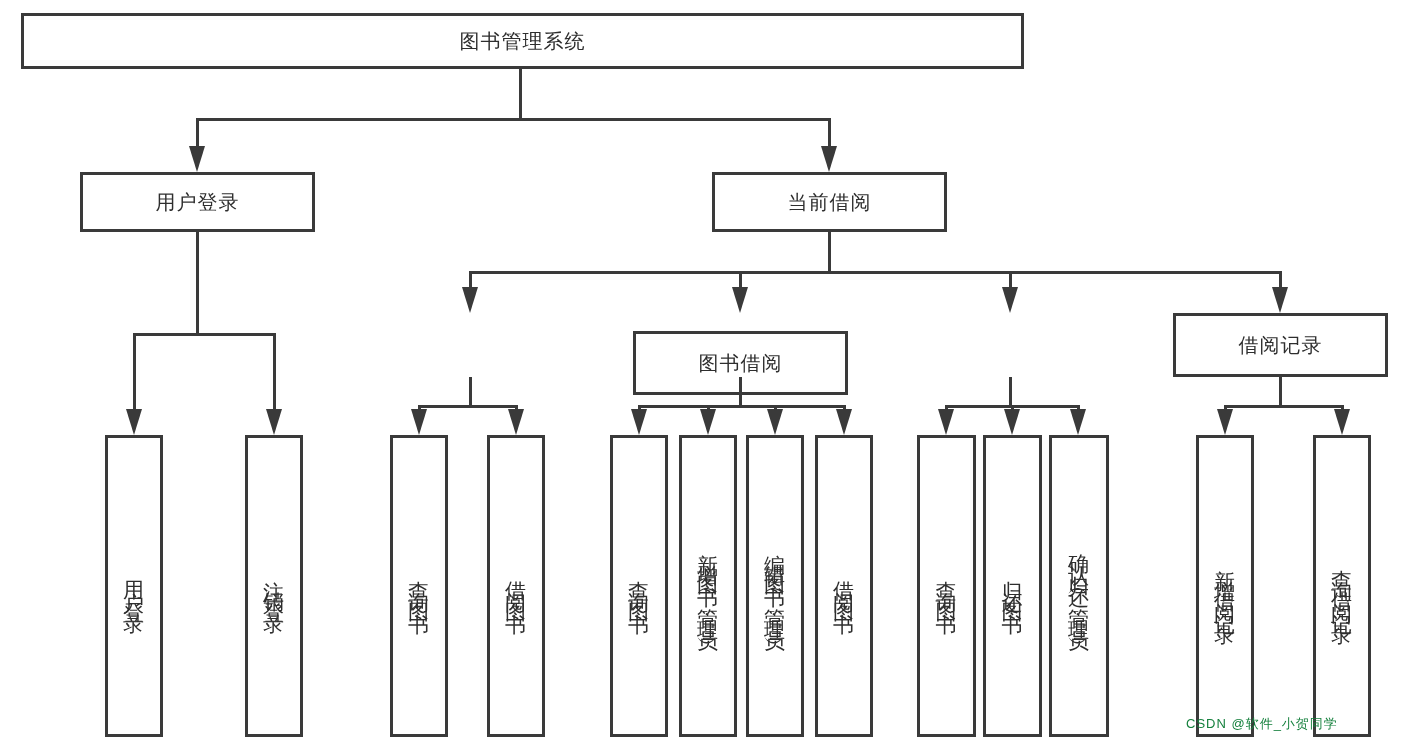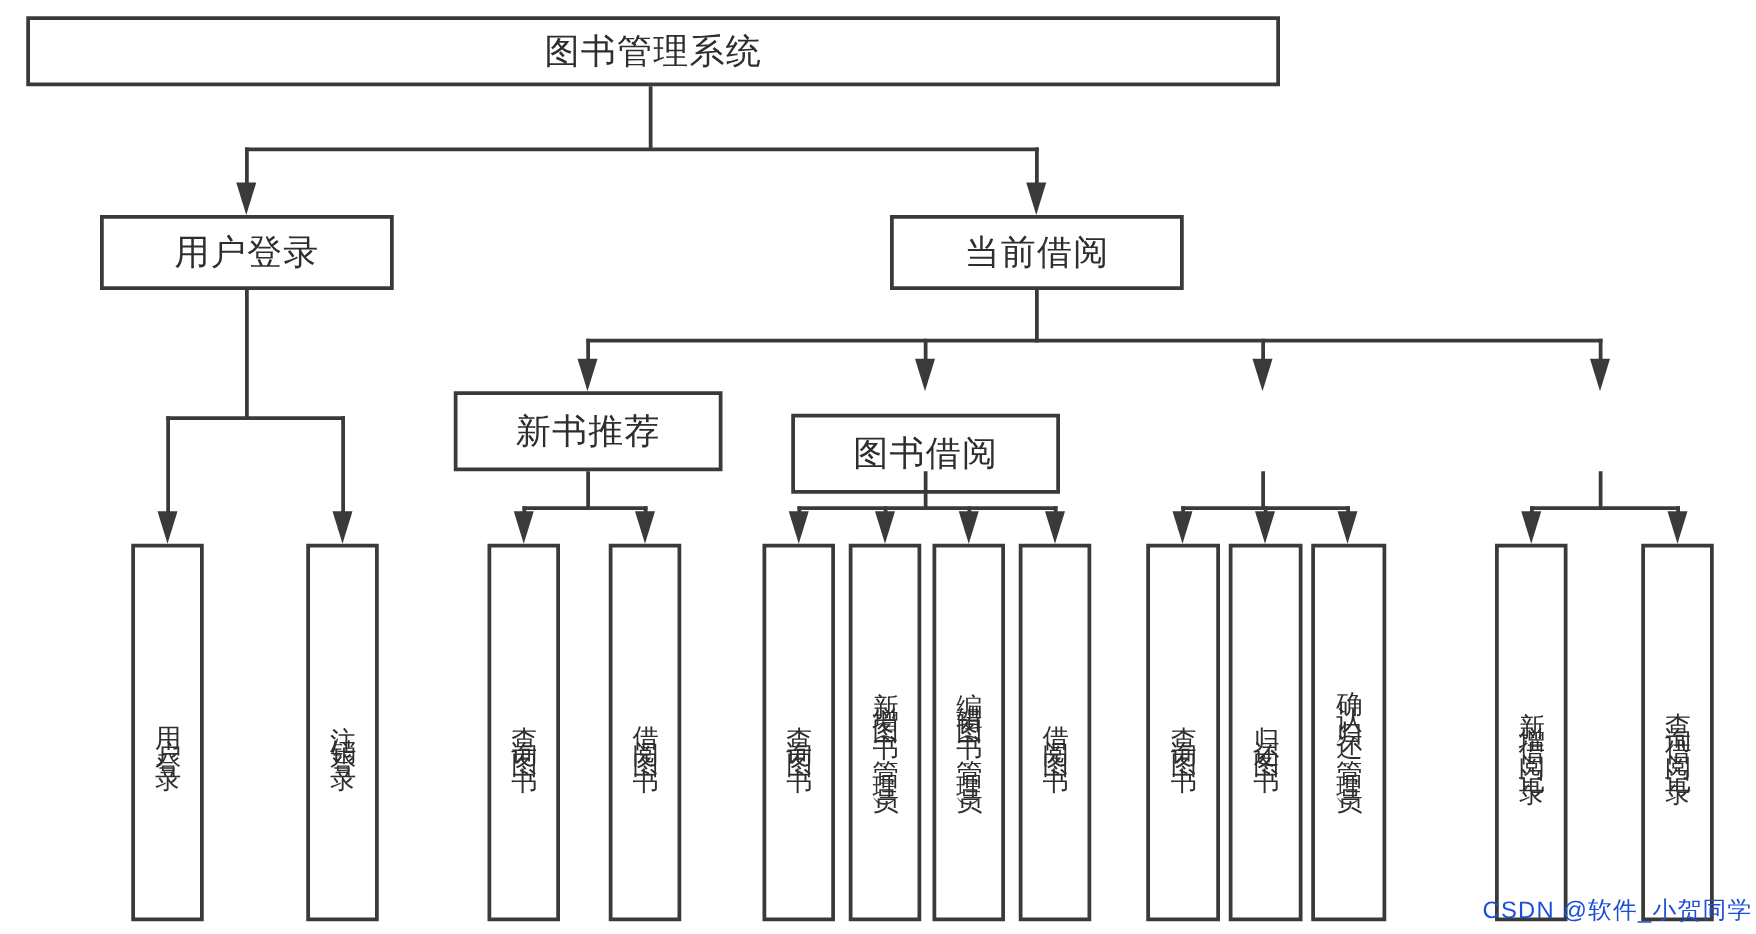--- a/index.html
+++ b/index.html
@@ -14,21 +14,21 @@
   .box {
     position: absolute;
     box-sizing: border-box;
     border: 3px solid #3a3a3a;
     background: #ffffff;
     display: flex;
     align-items: center;
     justify-content: center;
     color: #2e2e2e;
   }
-  .hbox { font-size: 28px; letter-spacing: 1px; }
+  .hbox { font-size: 20px; letter-spacing: 1px; }
   .vbox { font-size: 21px; }
   .vbox .vtext {
     writing-mode: vertical-rl;
     text-orientation: mixed;
     letter-spacing: 11px;
     line-height: 1;
     white-space: nowrap;
   }
   .h { position: absolute; height: 3px; background: #3a3a3a; }
   .v { position: absolute; width: 3px; background: #3a3a3a; }
@@ -36,22 +36,22 @@
     position: absolute;
     width: 0; height: 0;
     border-left: 8px solid transparent;
     border-right: 8px solid transparent;
     border-top: 26px solid #3a3a3a;
   }
   .watermark {
     position: absolute;
     left: 1186px;
     top: 715px;
-    font-size: 19px;
-    color: #1d4ed8;
+    font-size: 13px;
+    color: #15803d;
     letter-spacing: 1px;
     z-index: 10;
     white-space: nowrap;
   }
 </style>
 </head>
 <body>
 
 <div id="canvas">
 
@@ -59,25 +59,25 @@
     <span>图书管理系统</span>
   </div>
 
   <div class="box hbox" style="left:80px; top:172px; width:235px; height:60px;">
     <span>用户登录</span>
   </div>
   <div class="box hbox" style="left:712px; top:172px; width:235px; height:60px;">
     <span>当前借阅</span>
   </div>
 
-  <div class="box hbox" style="left:363px; top:313px; width:215px; height:64px;">
-    <span>新书推荐</span>
-  </div>
   <div class="box hbox" style="left:633px; top:331px; width:215px; height:64px;">
     <span>图书借阅</span>
+  </div>
+  <div class="box hbox" style="left:1173px; top:313px; width:215px; height:64px;">
+    <span>借阅记录</span>
   </div>
 
   <div class="box vbox" style="left:105px; top:435px; width:58px; height:302px;">
     <span class="vtext">用户登录</span>
   </div>
   <div class="box vbox" style="left:245px; top:435px; width:58px; height:302px;">
     <span class="vtext">注销登录</span>
   </div>
 
   <div class="box vbox" style="left:390px; top:435px; width:58px; height:302px;">

